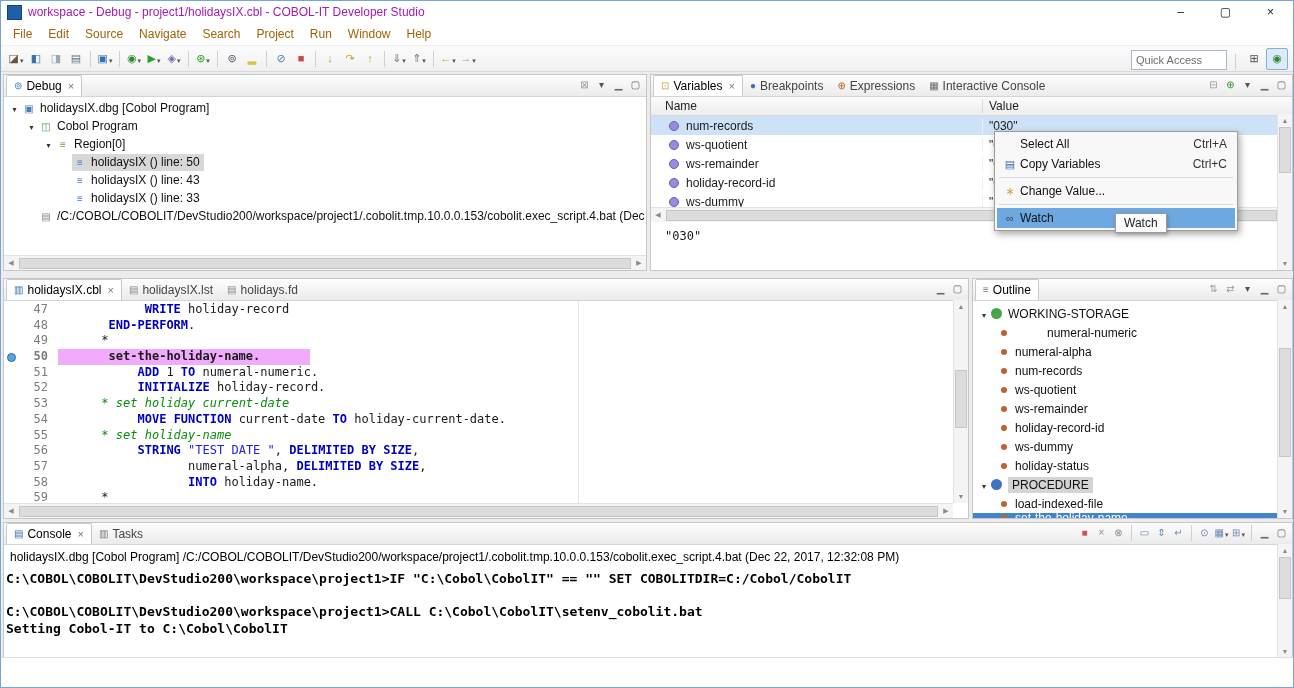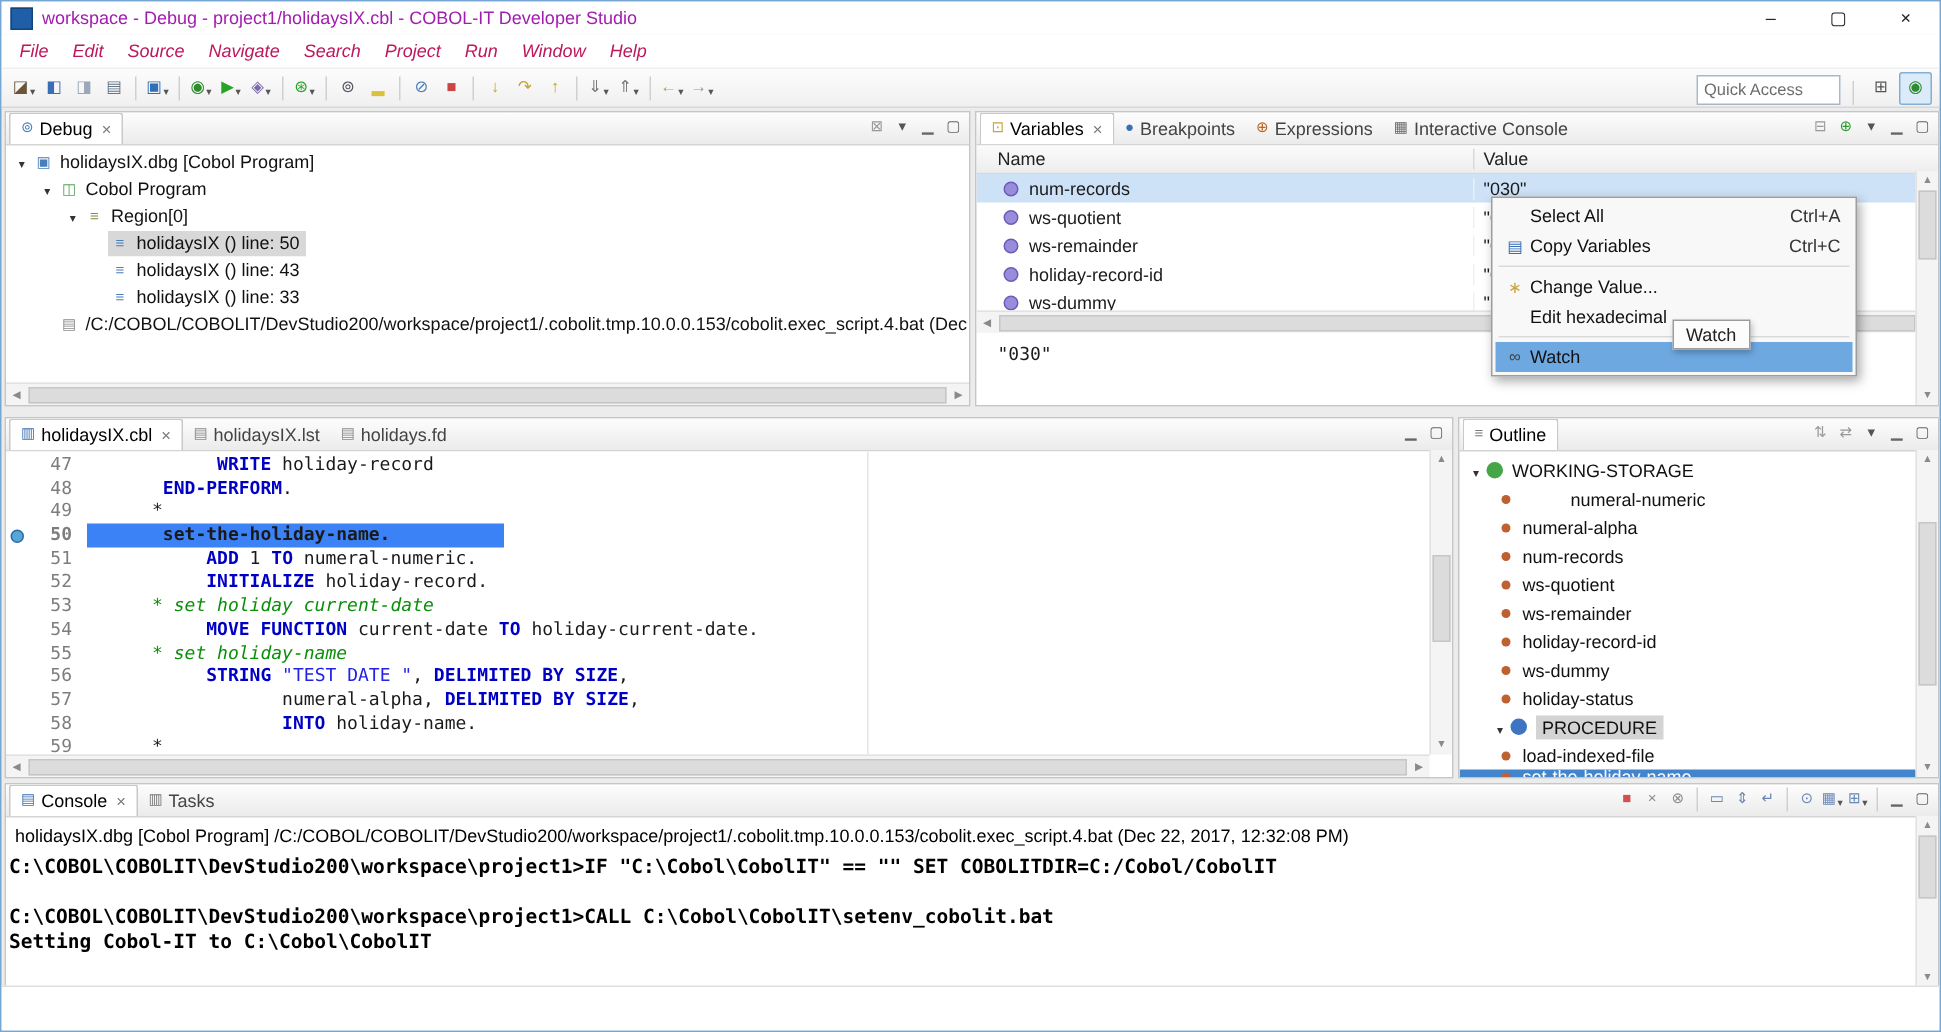--- a/index.html
+++ b/index.html
@@ -9,21 +9,21 @@
 
   
   .titlebar{height:22px;background:#fff;display:flex;align-items:center;padding-left:6px;}
   .app-icon{width:13px;height:13px;background:#1e5fa8;border:1px solid #14447c;margin-right:6px;flex:none;}
   .title-text{font-size:12px;color:#a21caf;}
   .win-controls{margin-left:auto;display:flex;height:22px;}
   .win-btn{width:45px;display:flex;align-items:center;justify-content:center;font-size:12px;color:#222;cursor:default;}
 
   
   .menubar{height:22px;background:#fff;display:flex;align-items:center;padding-left:4px;border-bottom:1px solid #f0f0f0;}
-  .menu-item{padding:3px 8px;color:#be185d;font-style:italic;}
+  .menu-item{padding:3px 8px;color:#a16207;}
 
   
   .toolbar{height:25px;background:linear-gradient(#fcfcfc,#f0f0f0);border-bottom:1px solid #d8d8d8;display:flex;align-items:center;padding:0 5px;}
   .tb-icons{display:flex;align-items:center;}
   .tb-item{height:20px;min-width:18px;display:flex;align-items:center;justify-content:center;padding:0 1px;}
   .tb-item > span:first-child{font-size:11px;line-height:11px;}
   .dd::before{content:"▾";font-size:7px;color:#555;margin-left:1px;}
   .tb-sep,.p-sep{width:1px;height:16px;background:#d0d0d0;margin:0 4px;display:inline-block;}
   .tb-right{margin-left:auto;display:flex;align-items:flex-end;gap:4px;}
   .quick-access{width:86px;height:16px;border:1px solid #a9b8c9;font:11px "Liberation Sans",sans-serif;padding:1px 4px;color:#333;}
@@ -95,21 +95,21 @@
 
   
   #editor-panel{left:2px;top:277px;width:966px;height:241px;}
   .ed-body{position:relative;height:204px;overflow:hidden;background:#fff;padding-top:1px;}
   .code-line{display:flex;height:15.7px;font:12px/15.7px "DejaVu Sans Mono",monospace;}
   .ln-ruler{width:14px;flex:none;position:relative;}
   .ip-dot{position:absolute;left:3px;top:4px;width:7px;height:7px;border-radius:50%;background:#58a6d8;border:1px solid #2d6ca3;}
   .ln-no{width:30px;flex:none;text-align:right;color:#7d7d7d;padding-right:4px;}
   .ln-code{flex:1;white-space:pre;padding-left:6px;}
   .hlwrap{display:inline-block;}
-  .code-line.current .hlwrap{background:#3b82f6;padding-right:76px;}
+  .code-line.current .hlwrap{background:#f0abfc;padding-right:50px;}
   .code-line.current{font-weight:bold;}
   .seg-k{color:#0000c4;font-weight:bold;}
   .seg-c{color:#0a8f0a;font-style:italic;}
   .seg-s{color:#2323e6;}
   .seg-pb{font-weight:bold;}
   .margin-line{position:absolute;left:574px;top:0;bottom:0;width:1px;background:#e4e4e4;}
   .ed-vscroll{right:0;top:21px;bottom:15px;}
   .ed-hscroll{right:15px;}
 
   
@@ -611,21 +611,21 @@
           <span class="ol-label">holiday-record-id</span>
         </div>
         <div class="ol-row" style="padding-left: 24px;">
           <span class="ol-dot"></span>
           <span class="ol-label">ws-dummy</span>
         </div>
         <div class="ol-row" style="padding-left: 24px;">
           <span class="ol-dot"></span>
           <span class="ol-label">holiday-status</span>
         </div>
-        <div class="ol-row" style="padding-left: 20px;">
+        <div class="ol-row" style="padding-left: 4px;">
           <span class="ol-arrow exp"></span>
           <span class="ol-circle" style="background: rgb(63, 116, 194);"></span>
           <span class="ol-label sel-gray">PROCEDURE</span>
         </div>
         <div class="ol-row" style="padding-left: 24px; text-align: center;">
           <span class="ol-dot"></span>
           <span class="ol-label">load-indexed-file</span>
         </div>
         <div class="ol-row cutoff" style="padding-left: 24px;">
           <span class="ol-dot"></span>
@@ -721,25 +721,20 @@
         <span class="ctx-icon" style="color: rgb(59, 111, 181);">▤</span>
         <span class="ctx-label">Copy Variables</span>
         <span class="ctx-accel">Ctrl+C</span>
       </div>
       <div class="menu-sep"></div>
       <div class="ctx-item">
         <span class="ctx-icon" style="color: rgb(202, 165, 63);">∗</span>
         <span class="ctx-label">Change Value...</span>
         <span class="ctx-accel"></span>
       </div>
-      <div class="ctx-item">
-        <span class="ctx-icon"></span>
-        <span class="ctx-label">Edit hexadecimal</span>
-        <span class="ctx-accel"></span>
-      </div>
       <div class="menu-sep"></div>
       <div class="ctx-item highlighted">
         <span class="ctx-icon" style="color: rgb(68, 68, 68);">∞</span>
         <span class="ctx-label">Watch</span>
         <span class="ctx-accel"></span>
       </div>
     </div>
   <div class="tooltip">Watch</div>
 
   <div class="statusbar"></div>

